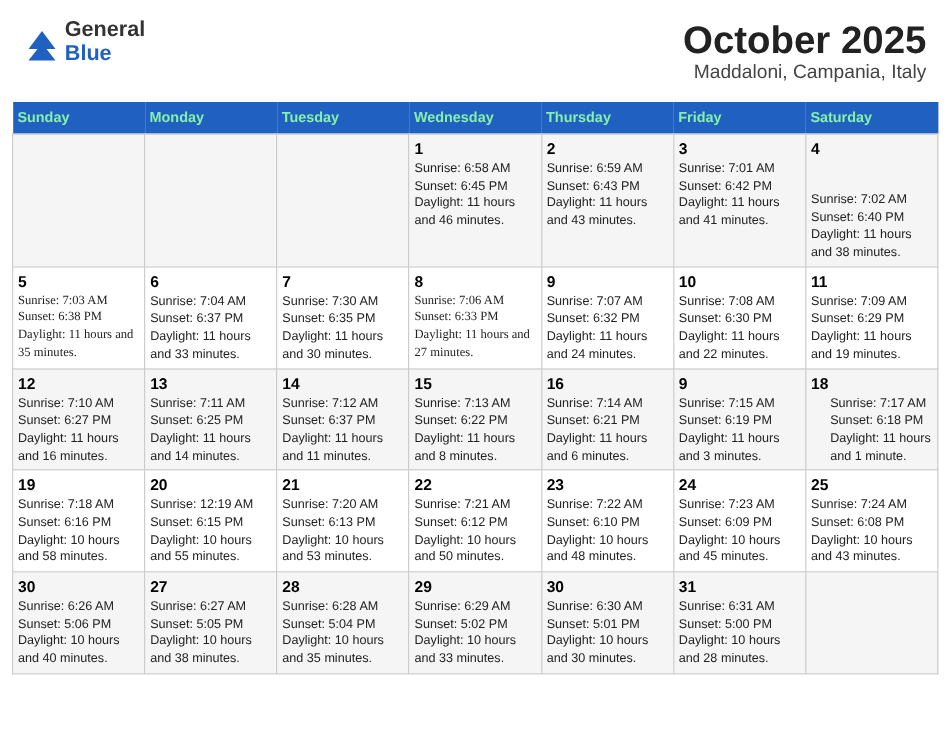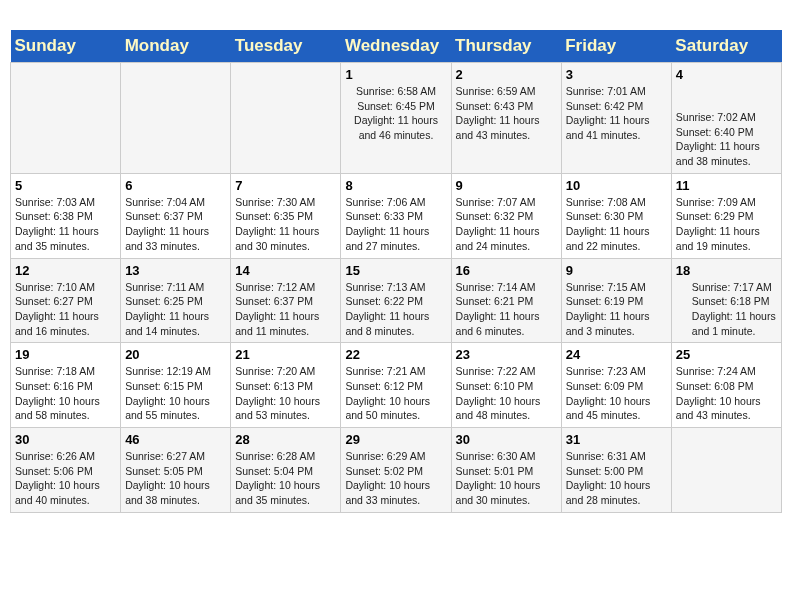--- a/index.html
+++ b/index.html
@@ -49,24 +49,24 @@
       font-weight: normal;
       color: #444;
     }
     table {
       width: 100%;
       border-collapse: collapse;
       font-size: 11px;
     }
     thead tr th {
       background-color: #2060c0;
-      color: #fef9c3;
+      color: #86efac;
       padding: 6px 4px;
       text-align: left;
-      font-size: 17px;
+      font-size: 12px;
       font-weight: bold;
     }
     tbody tr td {
       border: 1px solid #ccc;
       vertical-align: top;
       padding: 4px;
       min-height: 80px;
       width: 110px;
     }
     tbody tr:nth-child(odd) td {
@@ -86,20 +86,33 @@
       line-height: 1.4;
     }
     td.empty {
       background-color: #f5f5f5;
     }
   </style>
 </head>
 <body>
 
 <div class="header">
+  <div class="logo">
+    <svg class="logo-icon" viewBox="0 0 40 40">
+      <polygon points="20,5 35,25 25,25 35,38 5,38 15,25 5,25" fill="#2060c0"></polygon>
+    </svg>
+    <div class="logo-text">
+      <span class="general">General</span>
+      <span class="blue">Blue</span>
+    </div>
+  </div>
+  <div class="title-area">
+    <h1>October 2025</h1>
+    <h2>Maddaloni, Campania, Italy</h2>
+  </div>
 </div>
 
 <table>
   <thead>
     <tr>
     <th>Sunday</th>
         <th>Monday</th>
         <th>Tuesday</th>
         <th>Wednesday</th>
         <th>Thursday</th>
@@ -107,21 +120,21 @@
         <th>Saturday</th>
       </tr>
   </thead>
   <tbody id="calendar-body">
   <tr>
         <td class="empty"></td>
         <td class="empty"></td>
         <td class="empty"></td>
         <td>
           <div class="day-number">1</div>
-          <div class="day-info" style="white-space: pre-line; text-align: center;">Sunrise: 6:58 AM
+          <div class="day-info" style="white-space: pre-line;">Sunrise: 6:58 AM
 Sunset: 6:45 PM
 Daylight: 11 hours and 46 minutes.</div>
         </td>
         <td>
           <div class="day-number">2</div>
           <div class="day-info" style="white-space: pre-line;">Sunrise: 6:59 AM
 Sunset: 6:43 PM
 Daylight: 11 hours and 43 minutes.</div>
         </td>
         <td>
@@ -133,39 +146,39 @@
         <td>
           <div class="day-number">4</div>
           <div class="day-info" style="white-space: pre-line; margin-top: 28px;">Sunrise: 7:02 AM
 Sunset: 6:40 PM
 Daylight: 11 hours and 38 minutes.</div>
         </td>
       </tr>
       <tr>
         <td>
           <div class="day-number">5</div>
-          <div class="day-info" style="white-space: pre-line;">Sunrise: 7:03 AM
+          <div class="day-info" style="white-space: pre-line; font-family: Liberation Serif, serif;">Sunrise: 7:03 AM
 Sunset: 6:38 PM
 Daylight: 11 hours and 35 minutes.</div>
         </td>
         <td>
           <div class="day-number">6</div>
           <div class="day-info" style="white-space: pre-line;">Sunrise: 7:04 AM
 Sunset: 6:37 PM
 Daylight: 11 hours and 33 minutes.</div>
         </td>
         <td>
           <div class="day-number">7</div>
           <div class="day-info" style="white-space: pre-line;">Sunrise: 7:30 AM
 Sunset: 6:35 PM
 Daylight: 11 hours and 30 minutes.</div>
         </td>
         <td>
           <div class="day-number">8</div>
-          <div class="day-info" style="white-space: pre-line;">Sunrise: 7:06 AM
+          <div class="day-info" style="white-space: pre-line; font-family: Liberation Serif, serif;">Sunrise: 7:06 AM
 Sunset: 6:33 PM
 Daylight: 11 hours and 27 minutes.</div>
         </td>
         <td>
           <div class="day-number">9</div>
           <div class="day-info" style="white-space: pre-line;">Sunrise: 7:07 AM
 Sunset: 6:32 PM
 Daylight: 11 hours and 24 minutes.</div>
         </td>
         <td>
@@ -270,21 +283,21 @@
         </td>
       </tr>
       <tr>
         <td>
           <div class="day-number">30</div>
           <div class="day-info" style="white-space: pre-line;">Sunrise: 6:26 AM
 Sunset: 5:06 PM
 Daylight: 10 hours and 40 minutes.</div>
         </td>
         <td>
-          <div class="day-number">46</div>
+          <div class="day-number">27</div>
           <div class="day-info" style="white-space: pre-line;">Sunrise: 6:27 AM
 Sunset: 5:05 PM
 Daylight: 10 hours and 38 minutes.</div>
         </td>
         <td>
           <div class="day-number">28</div>
           <div class="day-info" style="white-space: pre-line;">Sunrise: 6:28 AM
 Sunset: 5:04 PM
 Daylight: 10 hours and 35 minutes.</div>
         </td>

